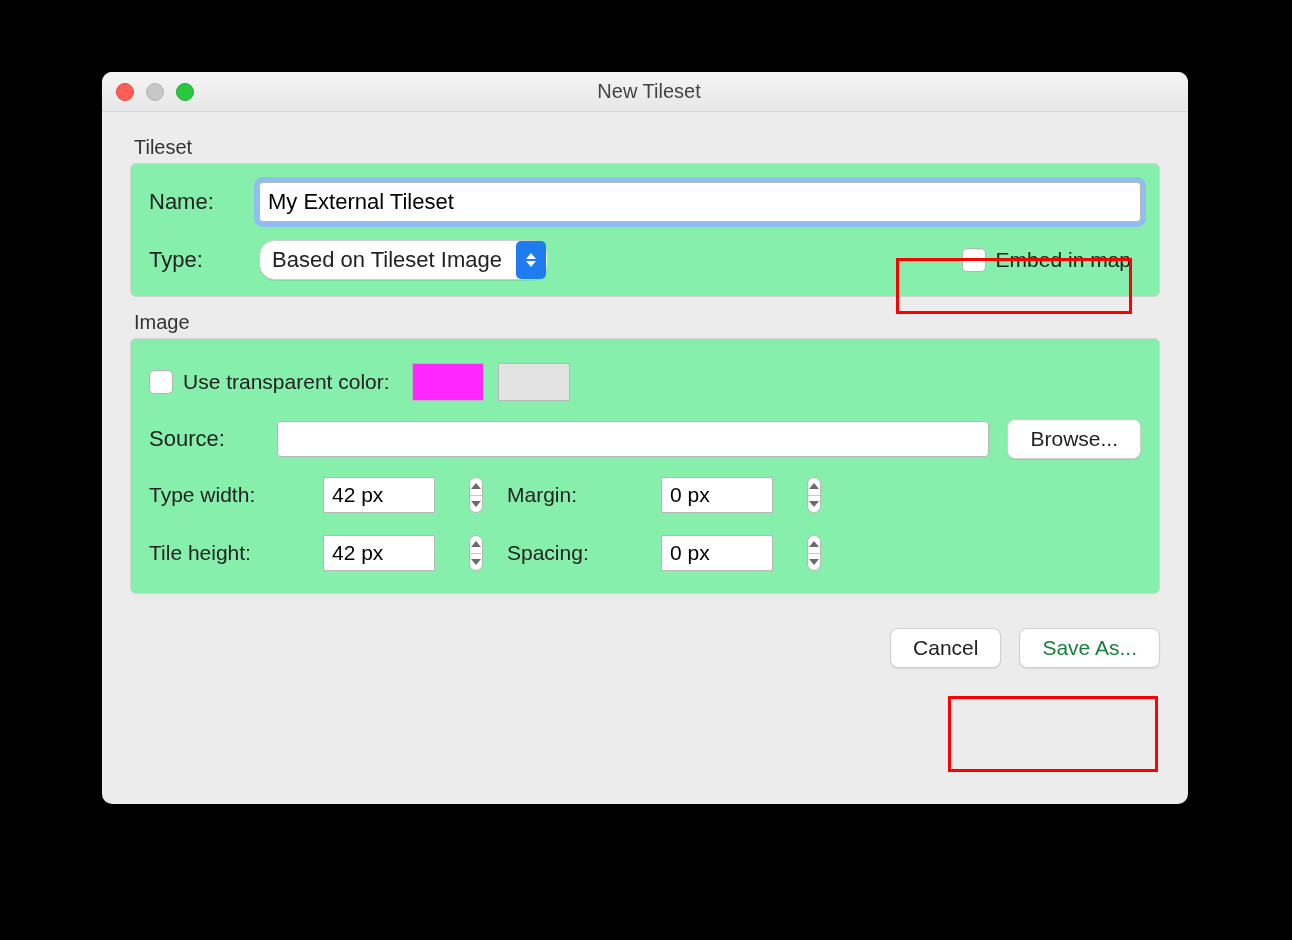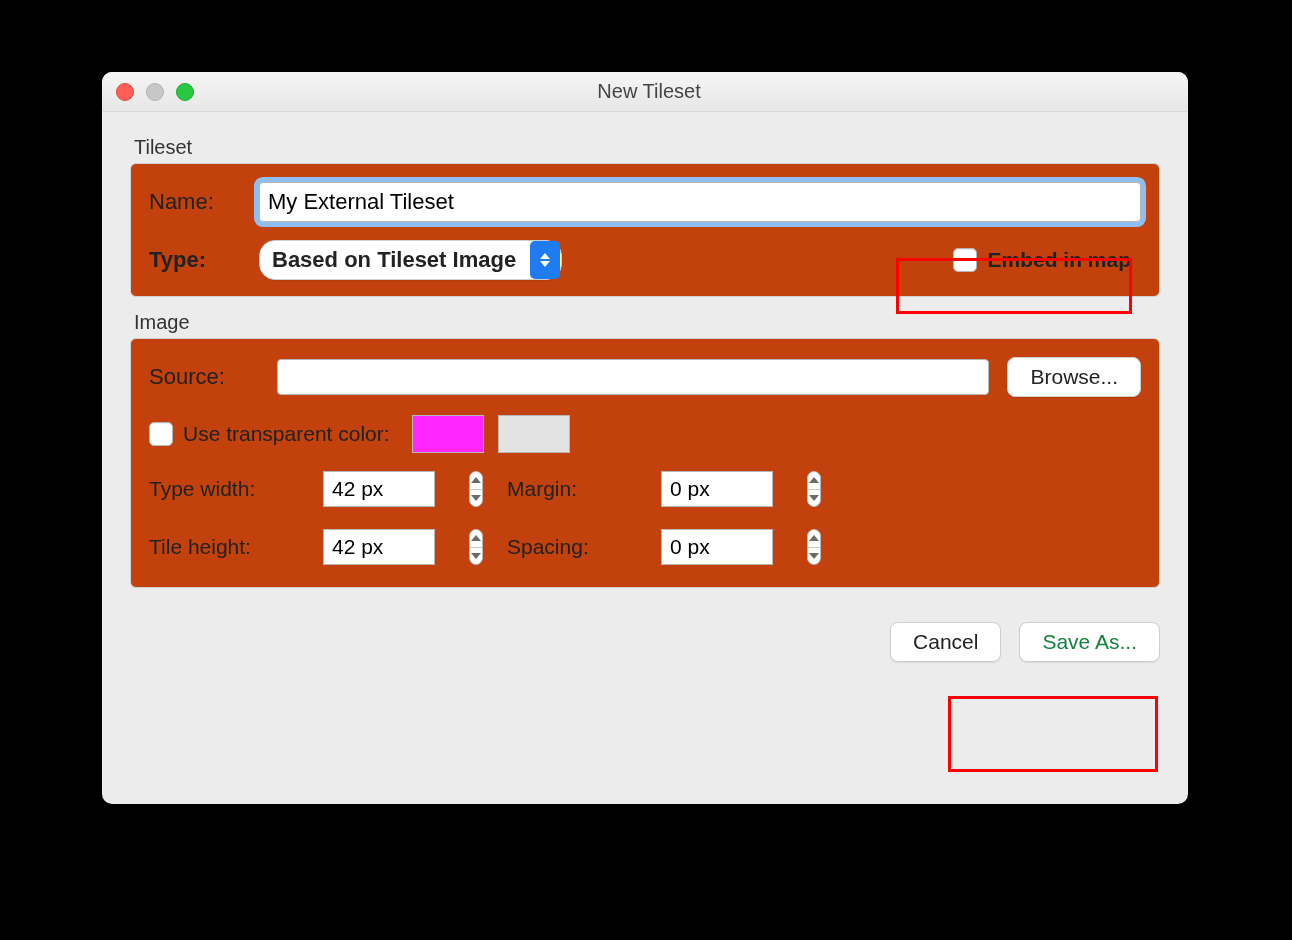--- a/index.html
+++ b/index.html
@@ -36,21 +36,21 @@
   .tl.close { background:#ff5f57; border:1px solid #e24640; }
   .tl.min   { background:#c7c7c7; border:1px solid #b3b3b3; }
   .tl.zoom  { background:#28c940; border:1px solid #1faa34; }
   .title {
     position:absolute; left:8px; right:0; text-align:center;
     font-size:20px; color:#444; pointer-events:none;
   }
   .content { padding: 18px 28px 8px 28px; }
   .section-label { font-size:20px; color:#333; margin: 6px 0 4px 4px; }
   .group {
-    background:#c2410c;
+    background:#86efac;
     border:1px solid #d3d3d3;
     border-radius:6px;
     padding: 18px 18px 16px 18px;
   }
   .row { display:flex; align-items:center; margin-bottom:18px; }
   .row:last-child { margin-bottom:0; }
   .lbl { width:110px; font-size:22px; }
   .lbl2 { width:128px; font-size:22px; }
   .textbox {
     flex:1; height:40px; background:#fff;
@@ -141,57 +141,57 @@
     <div class="title">New Tileset</div>
   </div>
 
   <div class="content">
     <div class="section-label">Tileset</div>
     <div class="group">
       <div class="row">
         <div class="lbl">Name:</div>
         <input class="textbox focus-ring" value="My External Tileset" style="">
       </div>
-      <div class="row" style="justify-content:space-between;font-weight:bold;">
+      <div class="row" style="justify-content:space-between;">
         <div style="display:flex;align-items:center;">
           <div class="lbl">Type:</div>
           <div style="width:76px"></div>
           <div class="select-wrap" style="margin-left:-76px;">
             <span class="sv">Based on Tileset Image</span>
             <div class="select-arrows">
               <div class="up"></div>
                 <div class="dn"></div>
             </div>
           </div>
         </div>
         <div style="display:flex;align-items:center; padding:4px 10px;">
           <div class="checkbox"></div>
           <span>Embed in map</span>
         </div>
       </div>
     </div>
 
     <div class="section-label" style="margin-top:14px;">Image</div>
     <div class="group" style="padding-bottom:22px;">
+      <div class="row" style="margin-top:6px;">
+        <div class="checkbox"></div>
+        <span style="margin-right:22px;">Use transparent color:</span>
+        <span class="swatch magenta"></span>
+        <span class="swatch neutral"></span>
+      </div>
+
       <div class="row">
         <div class="lbl2">Source:</div>
         <input class="textbox" style="height: 36px;" value="">
         <div style="width:18px"></div>
         <div class="btn">
           <span>Browse...</span>
         </div>
       </div>
 
-      <div class="row" style="margin-top:6px;">
-        <div class="checkbox"></div>
-        <span style="margin-right:22px;">Use transparent color:</span>
-        <span class="swatch magenta"></span>
-        <span class="swatch neutral"></span>
-      </div>
-
       <div class="grid2">
         <div>Type width:</div>
         <div class="num-wrap">
           <input class="num-input" value="42 px" style="">
           <div class="stepper">
             <div class="sbtn">
                 <div class="tri-up"></div>
               </div>
             <div class="sbtn">
                 <div class="tri-dn"></div>

